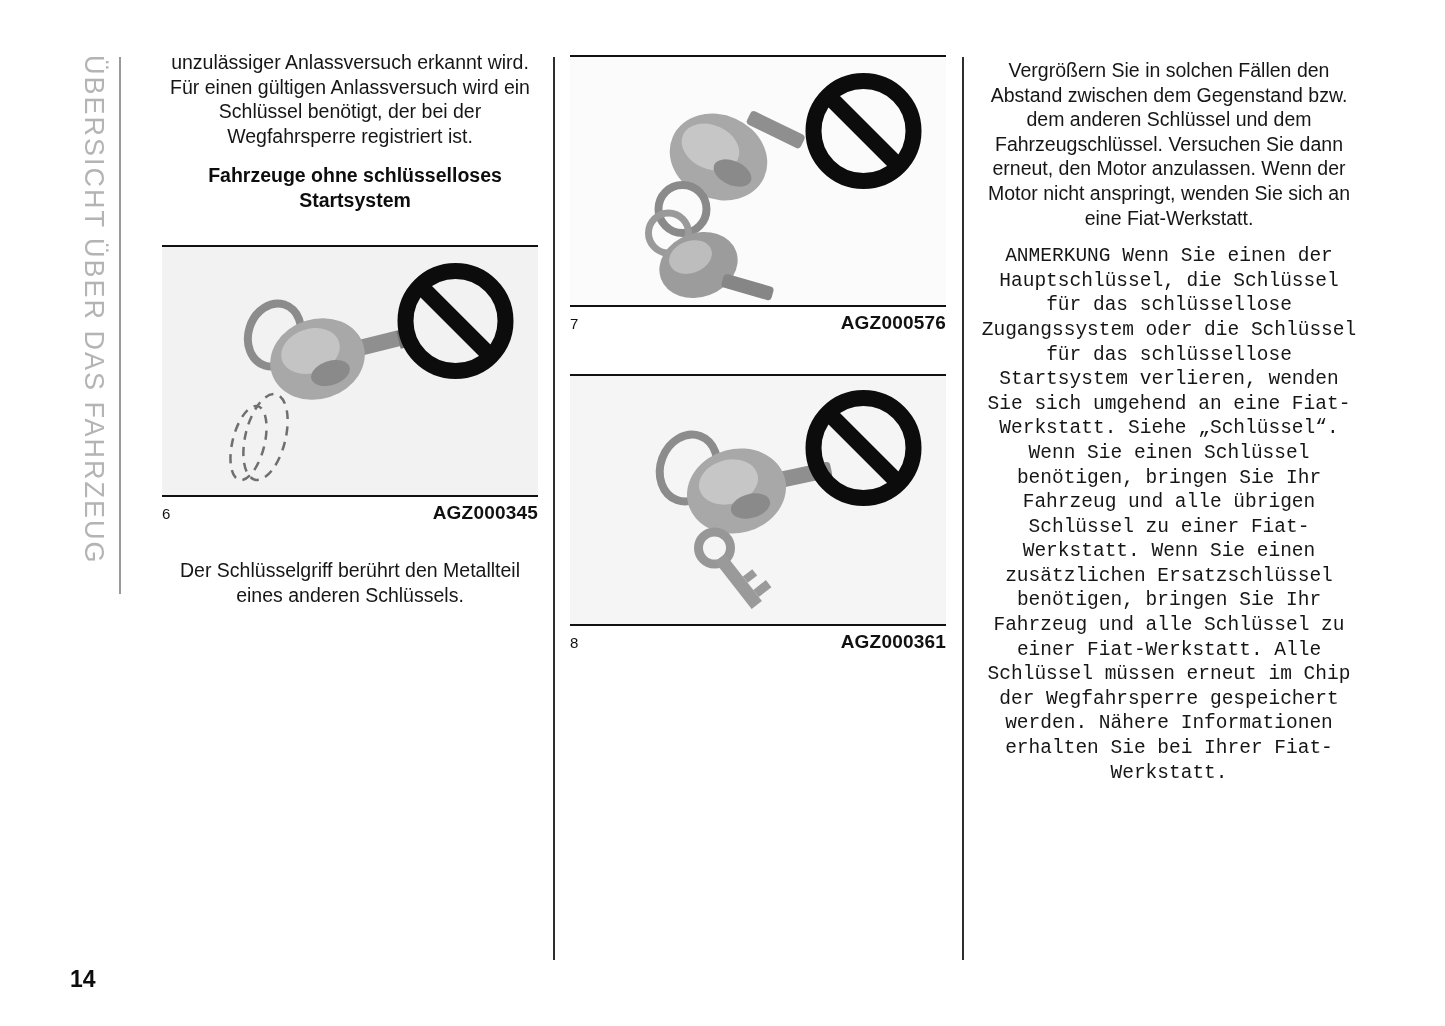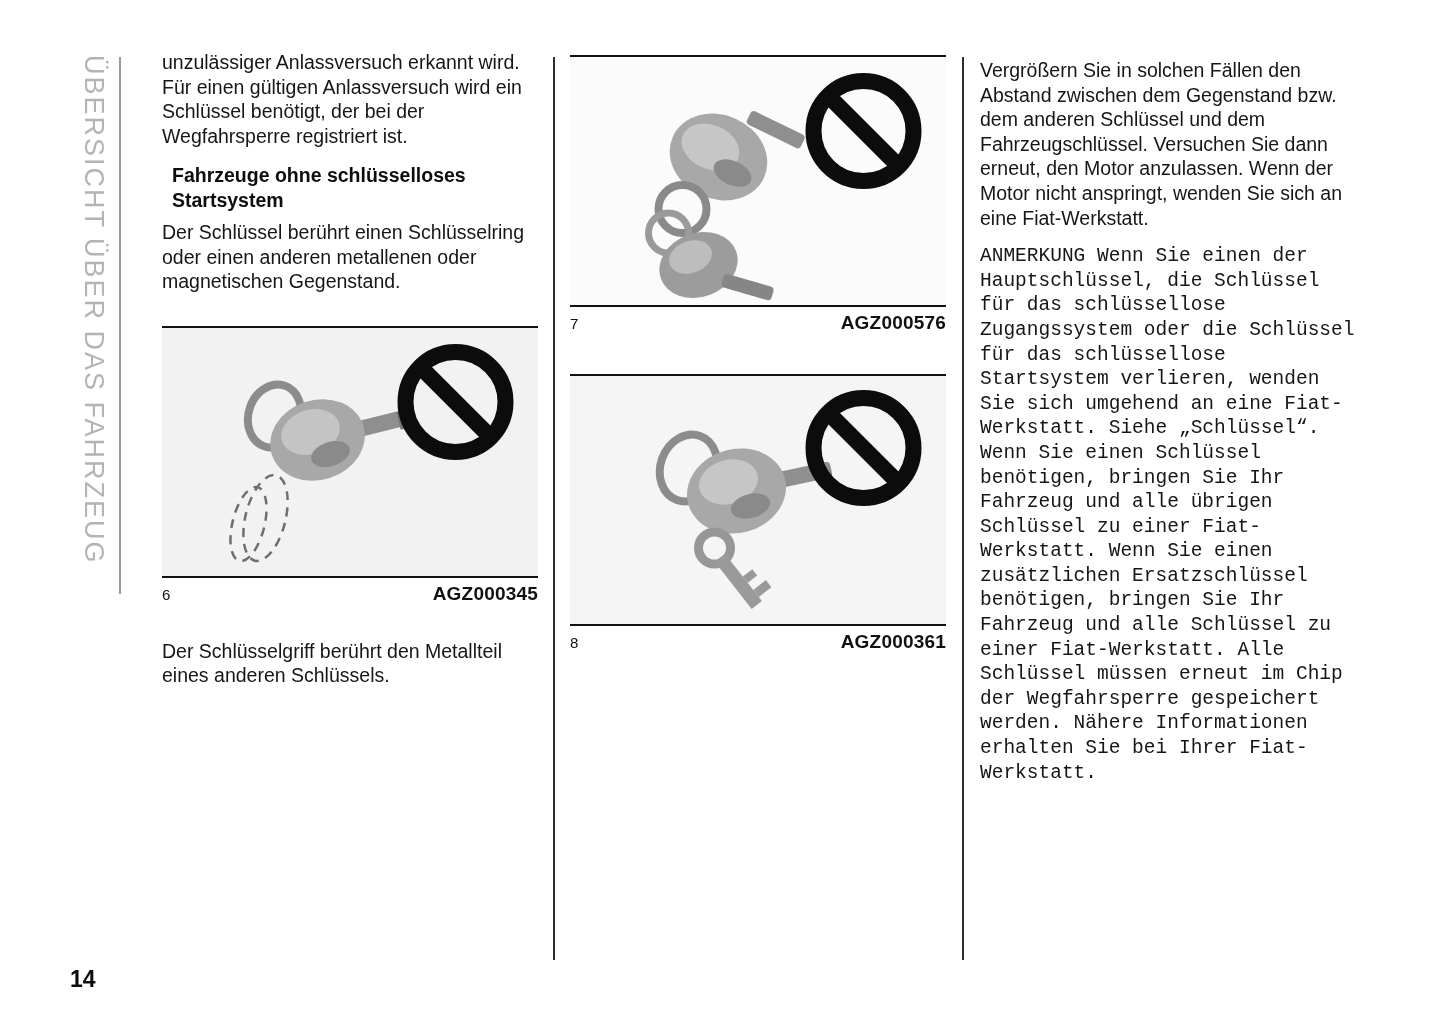--- a/index.html
+++ b/index.html
@@ -29,21 +29,21 @@
     background:#9a9a9a;
   }
   .col-rule{
     position:absolute;
     top:57px;height:903px;width:2px;
     background:#2e2e2e;
   }
   .rule-1{left:553px;}
   .rule-2{left:962px;}
 
-  .col{position:absolute;}
+  .col{position:absolute;text-align:center;}
   #col1{left:162px;top:50px;width:376px;}
   #col2{left:570px;top:55px;width:376px;}
   #col3{left:980px;top:58px;width:378px;}
 
   .body-text{font-size:19.5px;line-height:24.6px;margin:0;color:#161616;}
   .heading{font-size:19.5px;line-height:24.8px;font-weight:bold;margin:15px 0 7px 10px;color:#0d0d0d;}
 
   .mt-p{margin-top:6px;}
   .mt-fig1{margin-top:32px;}
   .mt-p4{margin-top:34px;}
@@ -86,21 +86,20 @@
 <div class="page">
 
   <div class="side-label">ÜBERSICHT ÜBER DAS FAHRZEUG</div>
   <div class="side-rule"></div>
   <div class="col-rule rule-1"></div>
   <div class="col-rule rule-2"></div>
 
   <div class="col" id="col1">
     <p class="body-text">unzulässiger Anlassversuch erkannt wird. Für einen gültigen Anlassversuch wird ein Schlüssel benötigt, der bei der Wegfahrsperre registriert ist.</p>
     <p class="heading">Fahrzeuge ohne schlüsselloses Startsystem</p>
-    <p class="body-text mt-p">Der Schlüssel berührt einen Schlüsselring oder einen anderen metallenen oder magnetischen Gegenstand.</p>
 
     <figure class="mt-fig1">
       <div class="fig-img bg-a">
         <svg viewBox="0 0 375 248" xmlns="http://www.w3.org/2000/svg">
           <g>
             <ellipse cx="112" cy="88" rx="26" ry="32" fill="none" stroke="#8c8c8c" stroke-width="8" transform="rotate(18 112 88)"></ellipse>
             <rect x="185" y="96" width="62" height="16" rx="4" fill="#8f8f8f" transform="rotate(-14 185 104)"></rect>
             <rect x="236" y="84" width="14" height="18" fill="#767676" transform="rotate(-14 236 93)"></rect>
             <ellipse cx="155" cy="112" rx="48" ry="40" fill="#a8a8a8" transform="rotate(-18 155 112)"></ellipse>
             <ellipse cx="148" cy="104" rx="30" ry="22" fill="#c4c4c4" transform="rotate(-18 148 104)"></ellipse>

